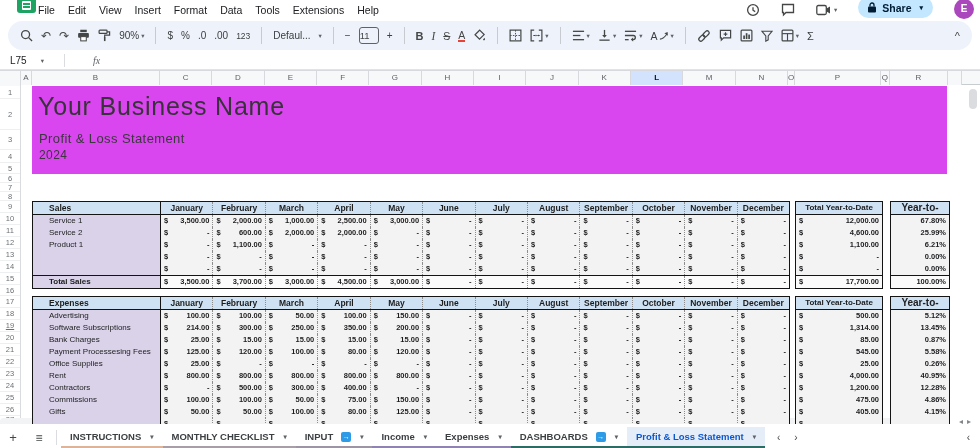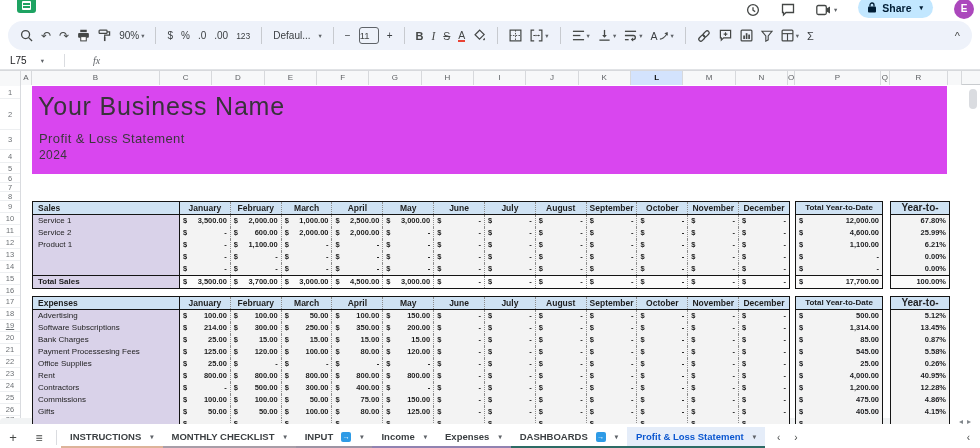--- a/index.html
+++ b/index.html
@@ -58,21 +58,21 @@
   .biz-title{position:absolute;left:6px;top:6px;font-size:25px;letter-spacing:0.8px;color:#38333a;font-weight:400;}
   .biz-sub{position:absolute;left:7px;top:45px;font-size:13px;letter-spacing:0.4px;color:#3c373e;}
   .biz-year{position:absolute;left:7px;top:62px;font-size:12px;letter-spacing:0.4px;color:#3c373e;}
 
   
   .tbl-block{position:absolute;border:1.5px solid #141414;background:#f3f3f3;box-sizing:content-box;}
   .trow{display:flex;height:12px;line-height:12px;overflow:hidden;}
   .trow.thead{background:#cfe2f3;font-weight:700;border-bottom:1px solid #141414;box-sizing:content-box;}
   .trow.total{border-top:1px solid #141414;background:#fbfbfb;font-weight:700;}
   .trow.partial{height:7px;}
-  .lcell{width:147px;flex:none;background:#d9d2e9;border-right:1px solid #141414;padding-left:5px;font-size:8px;color:#1d1d1d;box-sizing:border-box;overflow:hidden;}
+  .lcell{width:128px;flex:none;background:#d9d2e9;border-right:1px solid #141414;padding-left:16px;font-size:8px;color:#1d1d1d;box-sizing:border-box;overflow:hidden;}
   .thead .lcell{background:#cfe2f3;font-size:8.5px;}
   .total .lcell{background:#d9d2e9;}
   .mcell{flex:1;border-right:1px dotted #8d8d8d;box-sizing:border-box;overflow:hidden;font-size:8.5px;text-align:center;color:#1d1d1d;}
   .mcell:last-child{border-right:none;}
   .mcell.val,.ycell.val{display:flex;justify-content:space-between;padding:0 3px;font-size:7.5px;font-weight:600;text-align:right;}
   .ds{flex:none;}
   .amt{flex:none;}
   .ycell{flex:1;font-size:8px;text-align:center;overflow:hidden;box-sizing:border-box;}
   .pcell{flex:1;font-size:7.5px;font-weight:600;text-align:right;padding-right:3px;overflow:hidden;box-sizing:border-box;}
   .thead .pcell{font-size:10px;text-align:center;padding-right:0;font-weight:700;}
@@ -102,20 +102,31 @@
 
 <div class="screen">
 
   <div class="menubar">
     <div class="logo">
       <div class="sheet">
         <div class="ln" style="top:2px"></div>
         <div class="ln" style="top:5px"></div>
       </div>
     </div>
+    <div class="menus">
+        <span class="menu-item">File</span>
+        <span class="menu-item">Edit</span>
+        <span class="menu-item">View</span>
+        <span class="menu-item">Insert</span>
+        <span class="menu-item">Format</span>
+        <span class="menu-item">Data</span>
+        <span class="menu-item">Tools</span>
+        <span class="menu-item">Extensions</span>
+        <span class="menu-item">Help</span>
+      </div>
     <div class="mb-right">
       <span class="mb-ic">
         <svg width="14" height="14" viewBox="0 0 14 14">
             <circle cx="7" cy="7" r="5.4" fill="none" stroke="#444746" stroke-width="1.3"></circle>
             <path d="M7 4.2 V7.2 L9.2 8.6" fill="none" stroke="#444746" stroke-width="1.3"></path>
           </svg>
       </span>
       <span class="mb-ic">
         <svg width="14" height="14" viewBox="0 0 14 14">
             <path d="M1.5 1.5 h11 v8 h-7.5 l-2.5 2.5 v-2.5 h-1 z" fill="none" stroke="#444746" stroke-width="1.3"></path>

